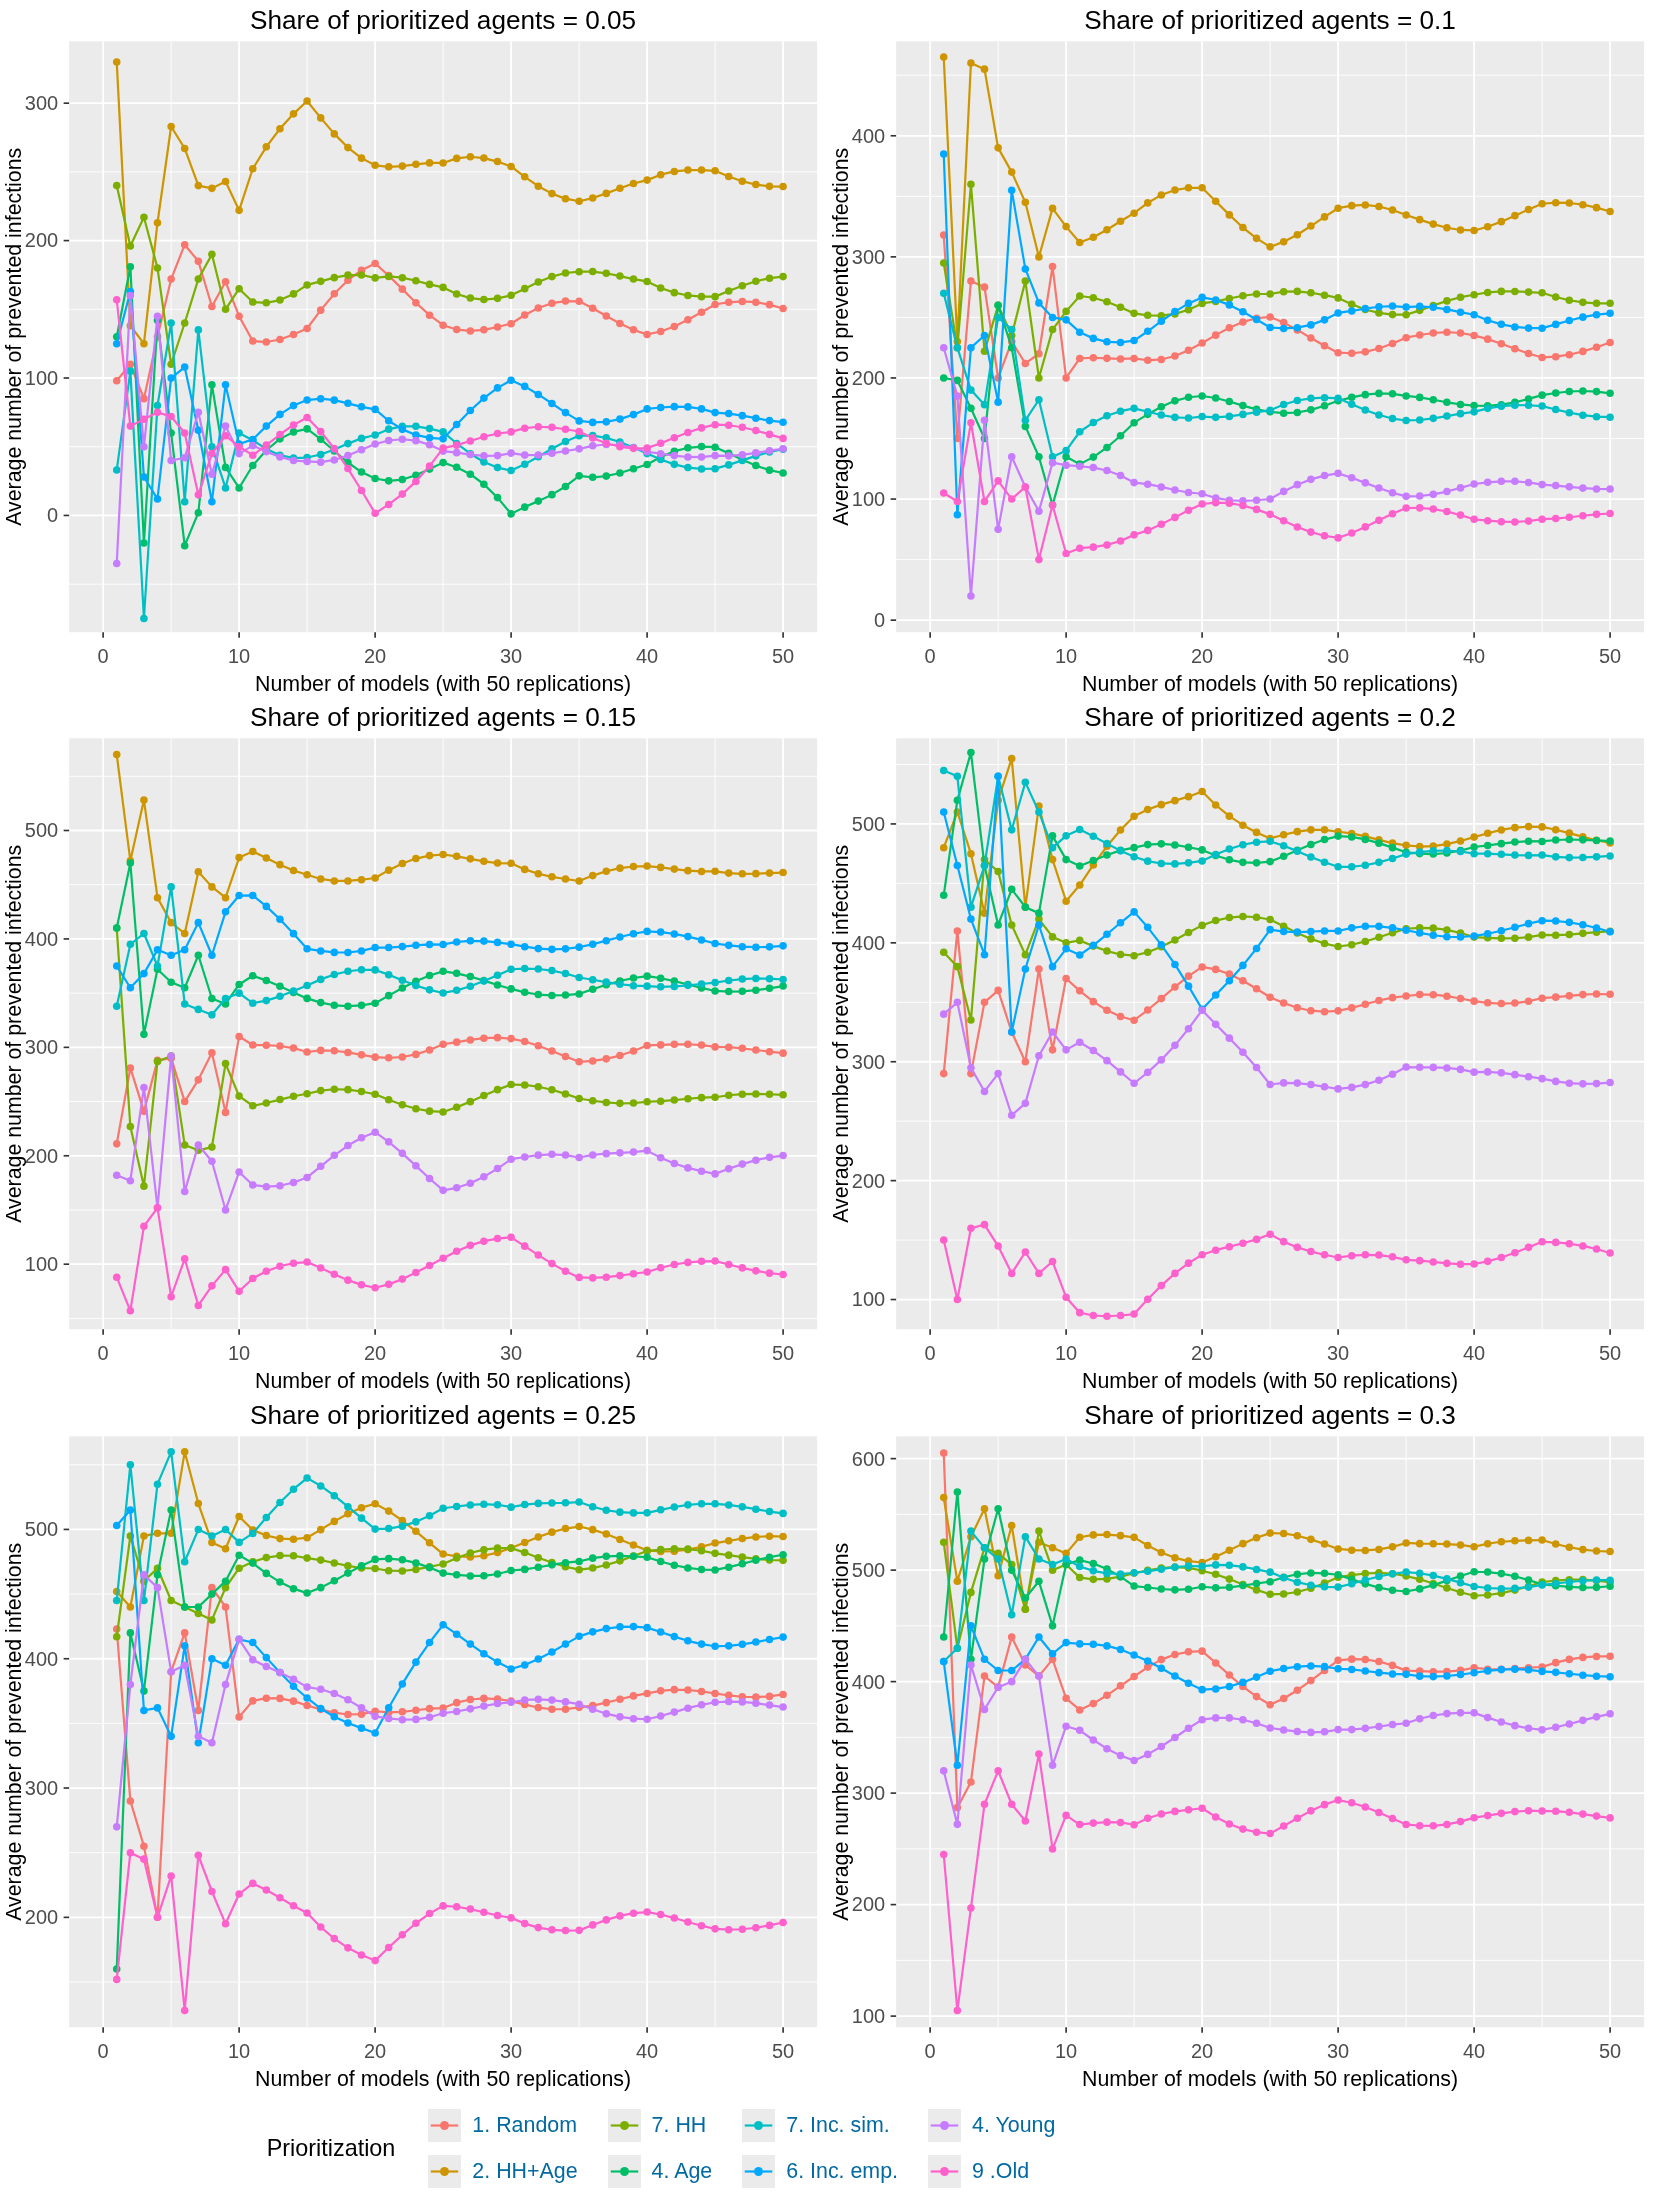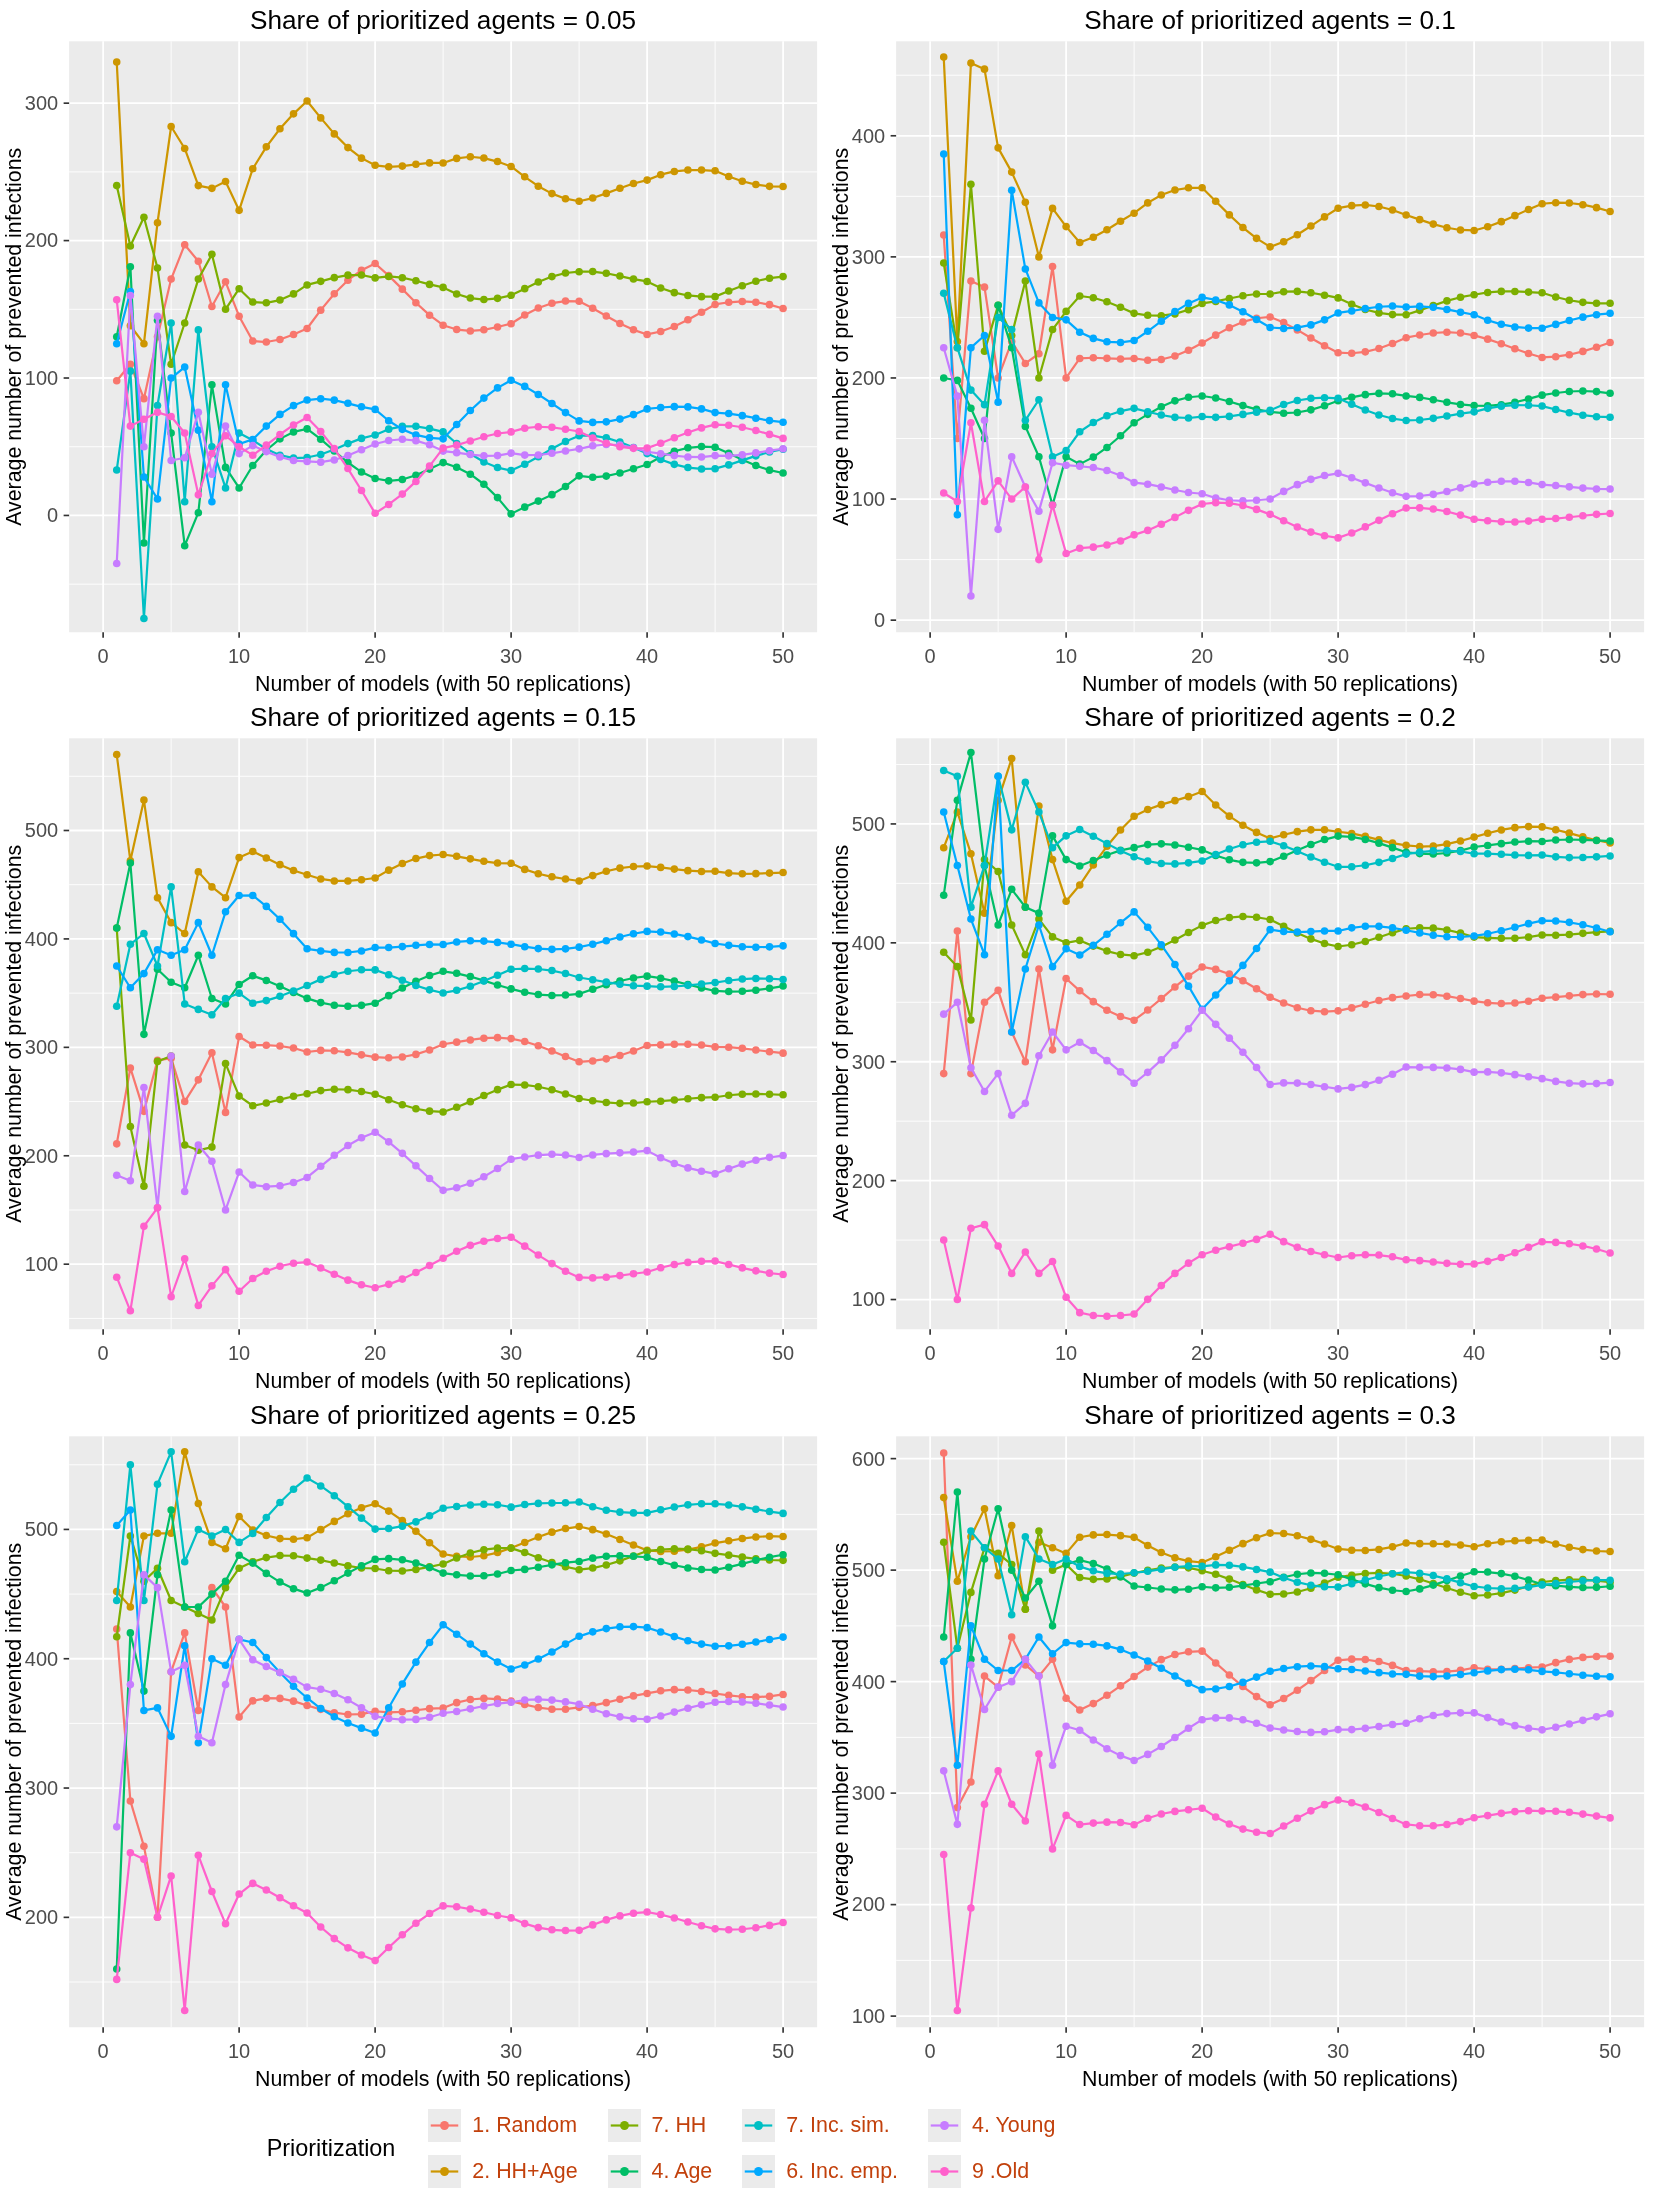--- a/index.html
+++ b/index.html
@@ -15,21 +15,21 @@
   .grid-minor{stroke:#FFFFFF;stroke-width:1.3px;}
   .tick-mark{stroke:#333333;stroke-width:2.4px;}
   .series-line{fill:none;stroke-width:3.2px;stroke-linejoin:round;stroke-linecap:round;}
   #legend{position:absolute;left:0;top:2092px;width:1322px;height:113px;
           display:flex;align-items:center;justify-content:center;gap:23.4px;}
   #legend-title{font-size:23.4px;color:#000;margin-right:9.6px;}
   .legend-col{display:flex;flex-direction:column;gap:12.4px;}
   .legend-item{display:flex;align-items:center;gap:11px;}
   .legend-key{width:33px;height:33px;background:#EBEBEB;position:relative;flex:0 0 33px;}
   .legend-key svg{position:absolute;inset:0;}
-  .legend-label{font-size:21.4px;color:#c2410c;white-space:nowrap;}
+  .legend-label{font-size:21.4px;color:#0369a1;white-space:nowrap;}
 </style>
 </head>
 <body>
 
 <div id="figure">
   <div id="panels">
       <svg width="827" height="697" class="panel-svg" style="left:0px;top:0px" viewBox="0 0 1200 1012">
         <rect x="100" y="60" width="1086" height="858" fill="#EBEBEB"></rect>
         <line x1="100" x2="1186" y1="848.1627906976744" y2="848.1627906976744" class="grid-minor"></line>
         <line x1="100" x2="1186" y1="648.6279069767442" y2="648.6279069767442" class="grid-minor"></line>

